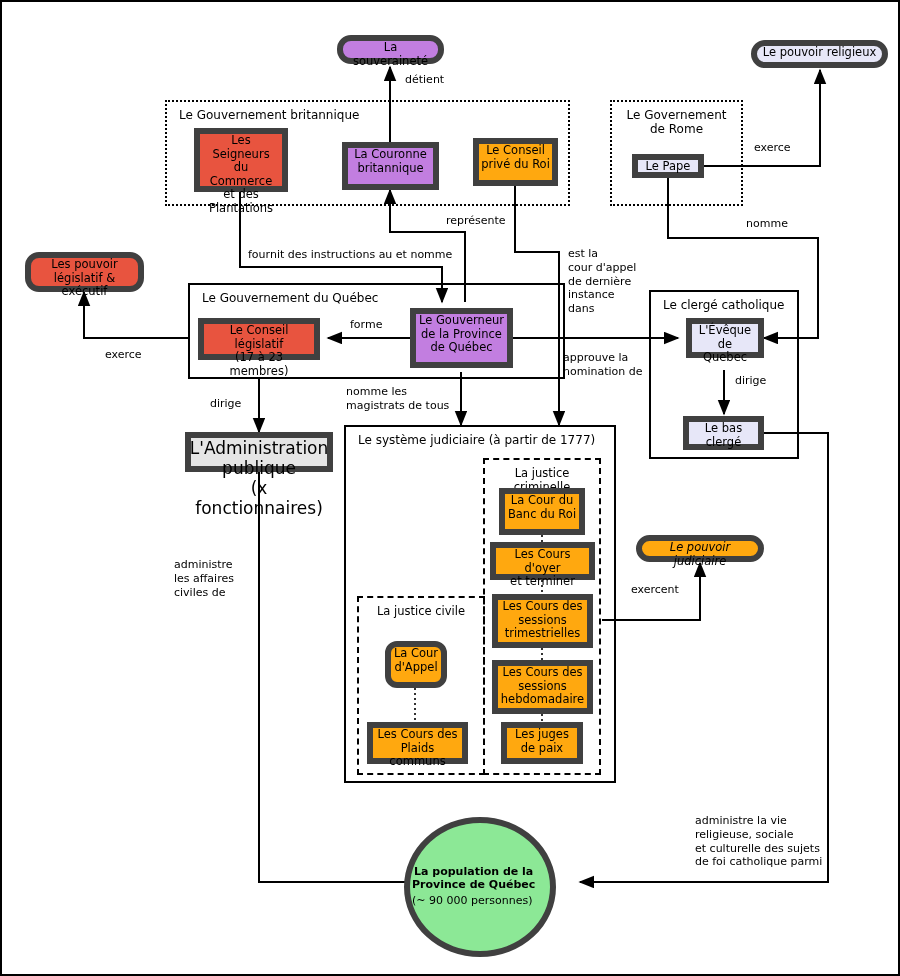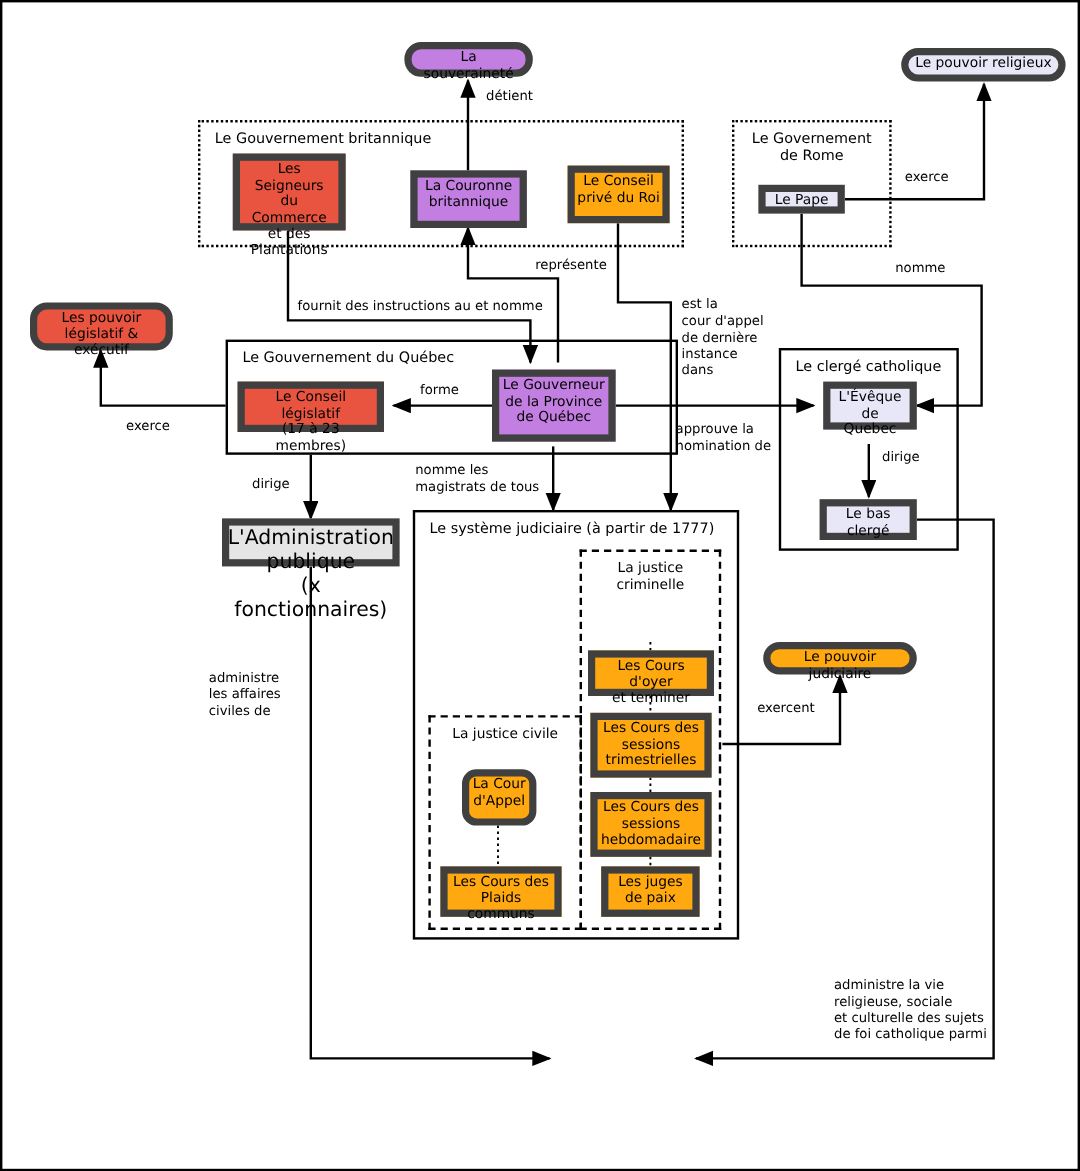--- a/index.html
+++ b/index.html
@@ -174,24 +174,28 @@
 
   <div class="node n-lav" style="left:681px;top:414px;width:81px;height:34px;">
     <span>Le bas clergé</span>
   </div>
 
   <div class="node n-grey" style="left:183px;top:430px;width:148px;height:40px;white-space:pre-line;">
     <span>L'Administration publique
 (x fonctionnaires)</span>
   </div>
 
-  <div class="node n-orange pill" style="left:634px;top:533px;width:128px;height:27px;">
+  <div class="node n-orange pill" style="left:634px;top:533px;width:128px;height:27px;font-style:italic;">
     <span>Le pouvoir judiciaire</span>
   </div>
 
+  <div class="node n-orange" style="left:497px;top:486px;width:86px;height:47px;white-space:pre-line;">
+    <span>La Cour du
+Banc du Roi</span>
+  </div>
 
   <div class="node n-orange" style="left:488px;top:540px;width:105px;height:38px;white-space:pre-line;">
     <span>Les Cours d'oyer
 et terminer</span>
   </div>
 
   <div class="node n-orange" style="left:490px;top:592px;width:101px;height:54px;white-space:pre-line;">
     <span>Les Cours des
 sessions
 trimestrielles</span>
@@ -211,20 +215,25 @@
   <div class="node n-orange" style="left:383px;top:639px;width:62px;height:47px;white-space:pre-line;border-radius:12px;">
     <span>La Cour
 d'Appel</span>
   </div>
 
   <div class="node n-orange" style="left:365px;top:720px;width:101px;height:42px;white-space:pre-line;">
     <span>Les Cours des
 Plaids communs</span>
   </div>
 
+  <div class="node n-green ellipse" style="left:402px;top:815px;width:152px;height:140px;flex-direction:column;">
+    <span class="bold" style="white-space:pre-line;">La population de la
+Province de Québec</span>
+    <span style="margin-top:4px;">(~ 90 000 personnes)</span>
+  </div>
 
   <div class="elabel ta-l" style="left:403px;top:71px;">détient</div>
 
   <div class="elabel ta-l" style="left:752px;top:139px;">exerce</div>
 
   <div class="elabel ta-l" style="left:744px;top:215px;">nomme</div>
 
   <div class="elabel ta-l" style="left:396px;top:212px;margin-left:48px;">représente</div>
 
   <div class="elabel ta-l" style="left:246px;top:246px;">fournit des instructions au et nomme</div>

